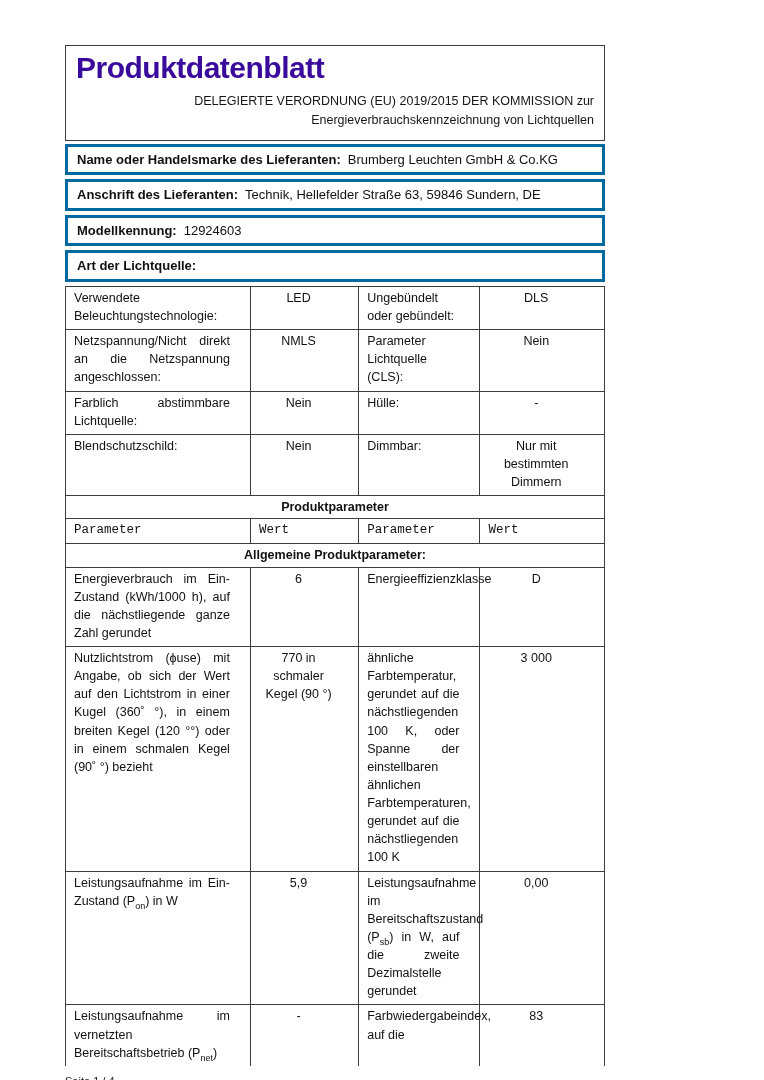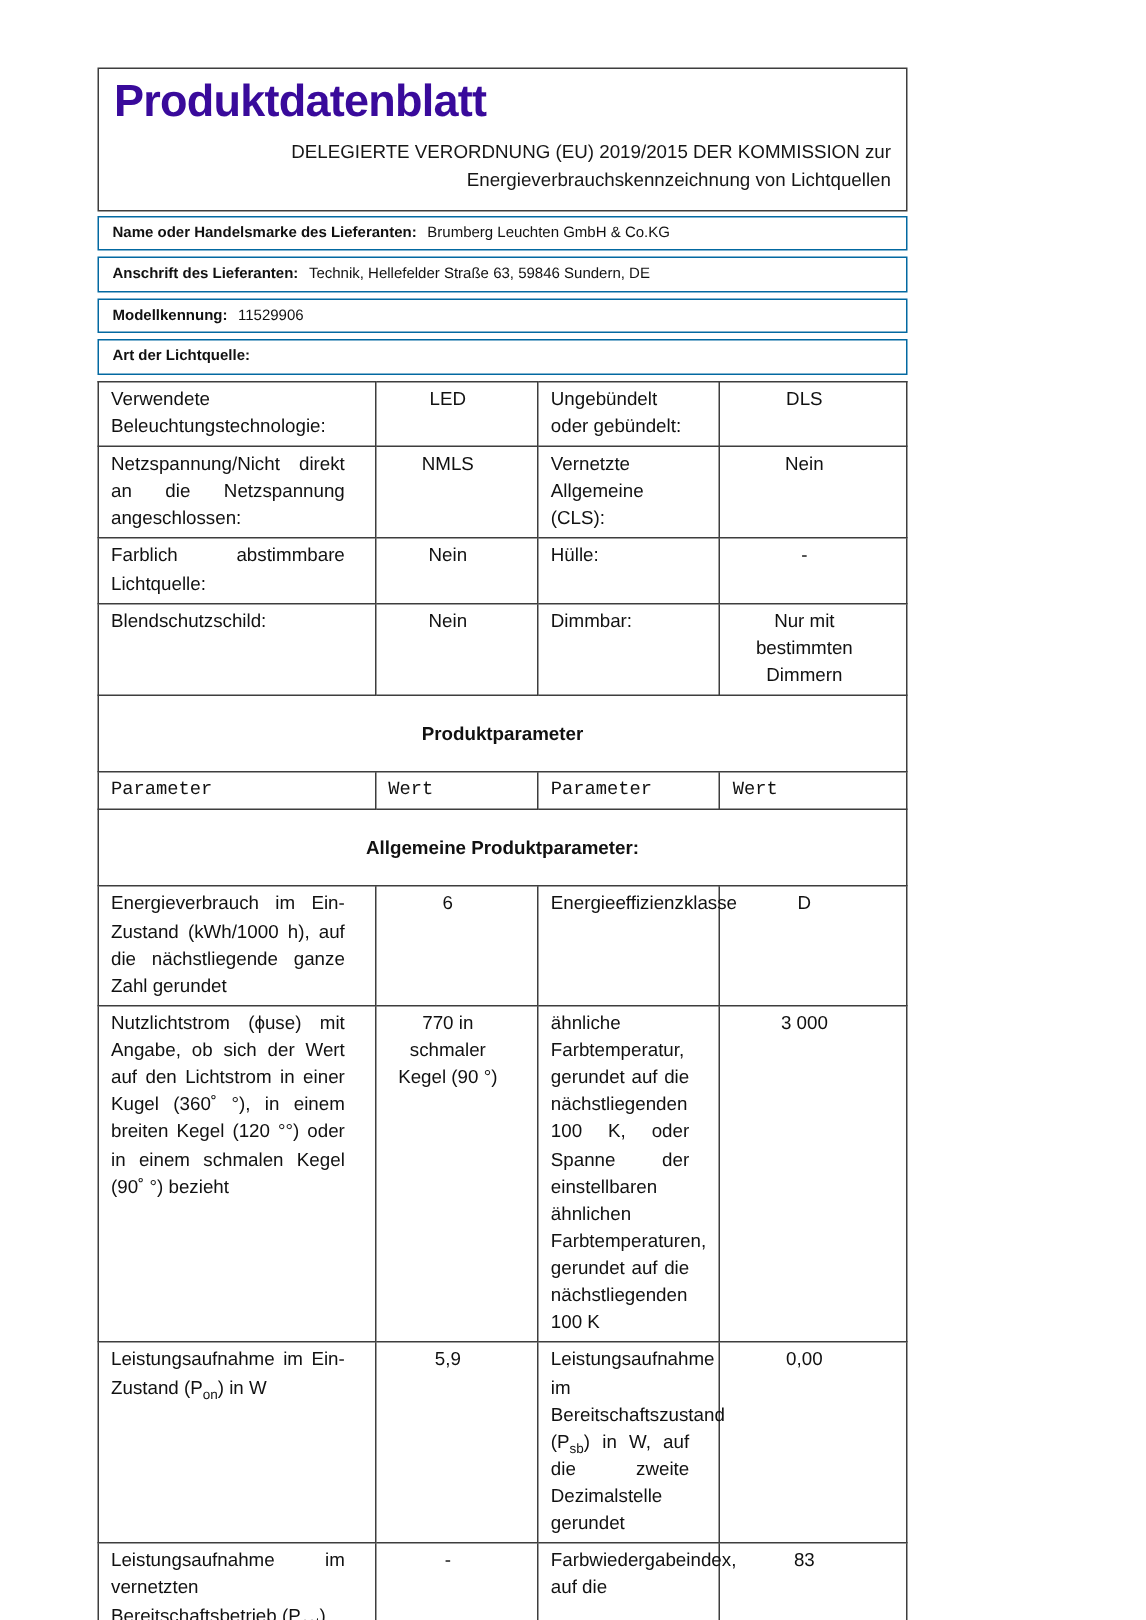--- a/index.html
+++ b/index.html
@@ -28,24 +28,24 @@
   }
   .doc-subtitle {
     font-size:12.5px;
     line-height:1.55;
     white-space:pre-line;
     color:#161616;
     text-align:right;
   }
 
   .info-row {
-    border:1px solid #0369a1;
+    border:3px solid #0369a1;
     padding:4px 9px;
     margin-bottom:4px;
-    font-size:10px;
+    font-size:13px;
     line-height:1.35;
   }
   .info-row .label { font-weight:bold; }
   .info-row .value { margin-left:7px; }
 
   table.params {
     width:100%;
     border-collapse:collapse;
     table-layout:fixed;
   }
@@ -54,21 +54,21 @@
     font-size:12.5px;
     line-height:1.45;
     padding:2px 20px 4px 8px;
     vertical-align:top;
   }
   td.param { text-align:justify; white-space:pre-line; }
   td.value { text-align:center; }
   tr.section-row td {
     text-align:center;
     font-weight:bold;
-    padding:16px 4px;
+    padding:2px 4px;
   }
   tr.head-row td { text-align:left;font-family:Liberation Mono, monospace; }
   tr.cut-row td { border-bottom:none; }
   td sub { font-size:9px; line-height:0; }
 
   .page-footer {
     width:100%;
     text-align:left;
     font-size:11px;
     margin-top:9px;
@@ -87,21 +87,21 @@
 Energieverbrauchskennzeichnung von Lichtquellen</div>
   </div>
 
   <div class="info-row">
     <span class="label">Name oder Handelsmarke des Lieferanten:</span><span class="value">Brumberg Leuchten GmbH &amp; Co.KG</span>
   </div>
   <div class="info-row">
     <span class="label">Anschrift des Lieferanten:</span><span class="value">Technik, Hellefelder Straße 63, 59846 Sundern, DE</span>
   </div>
   <div class="info-row">
-    <span class="label">Modellkennung:</span><span class="value">11529906</span>
+    <span class="label">Modellkennung:</span><span class="value">12924603</span>
   </div>
   <div class="info-row">
     <span class="label">Art der Lichtquelle:</span><span class="value"></span>
   </div>
 
   <table class="params">
     <colgroup>
       <col style="width:34.3%">
       <col style="width:20.1%">
       <col style="width:22.5%">
@@ -110,21 +110,21 @@
     <tbody>
       <tr>
         <td class="param">Verwendete Beleuchtungstechnologie:</td>
         <td class="value">LED</td>
         <td class="param">Ungebündelt oder gebündelt:</td>
         <td class="value">DLS</td>
       </tr>
       <tr>
         <td class="param">Netzspannung/Nicht direkt an die Netzspannung angeschlossen:</td>
         <td class="value">NMLS</td>
-        <td class="param">Vernetzte Allgemeine (CLS):</td>
+        <td class="param">Parameter Lichtquelle (CLS):</td>
         <td class="value">Nein</td>
       </tr>
       <tr>
         <td class="param">Farblich abstimmbare Lichtquelle:</td>
         <td class="value">Nein</td>
         <td class="param">Hülle:</td>
         <td class="value">-</td>
       </tr>
       <tr>
         <td class="param">Blendschutzschild:</td>

